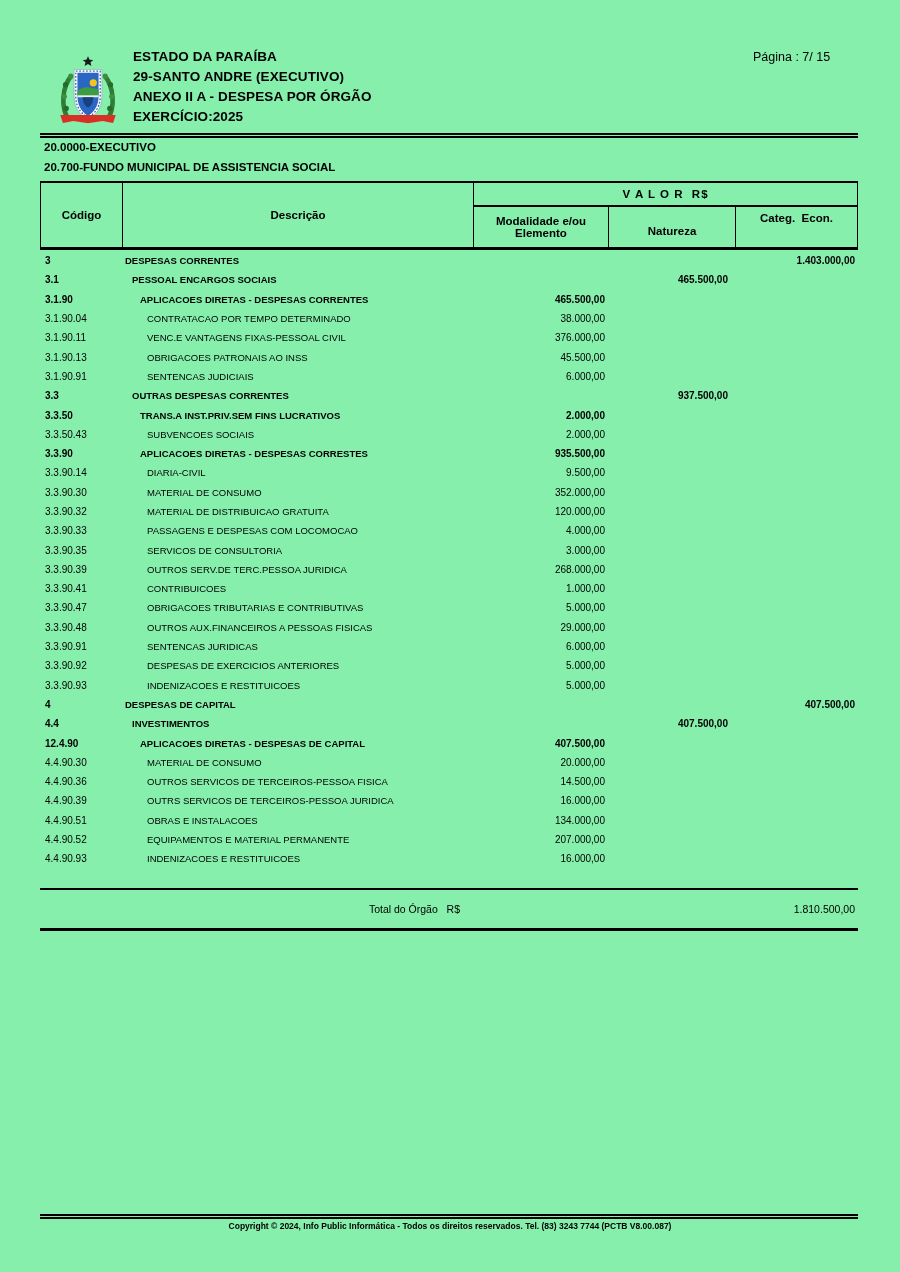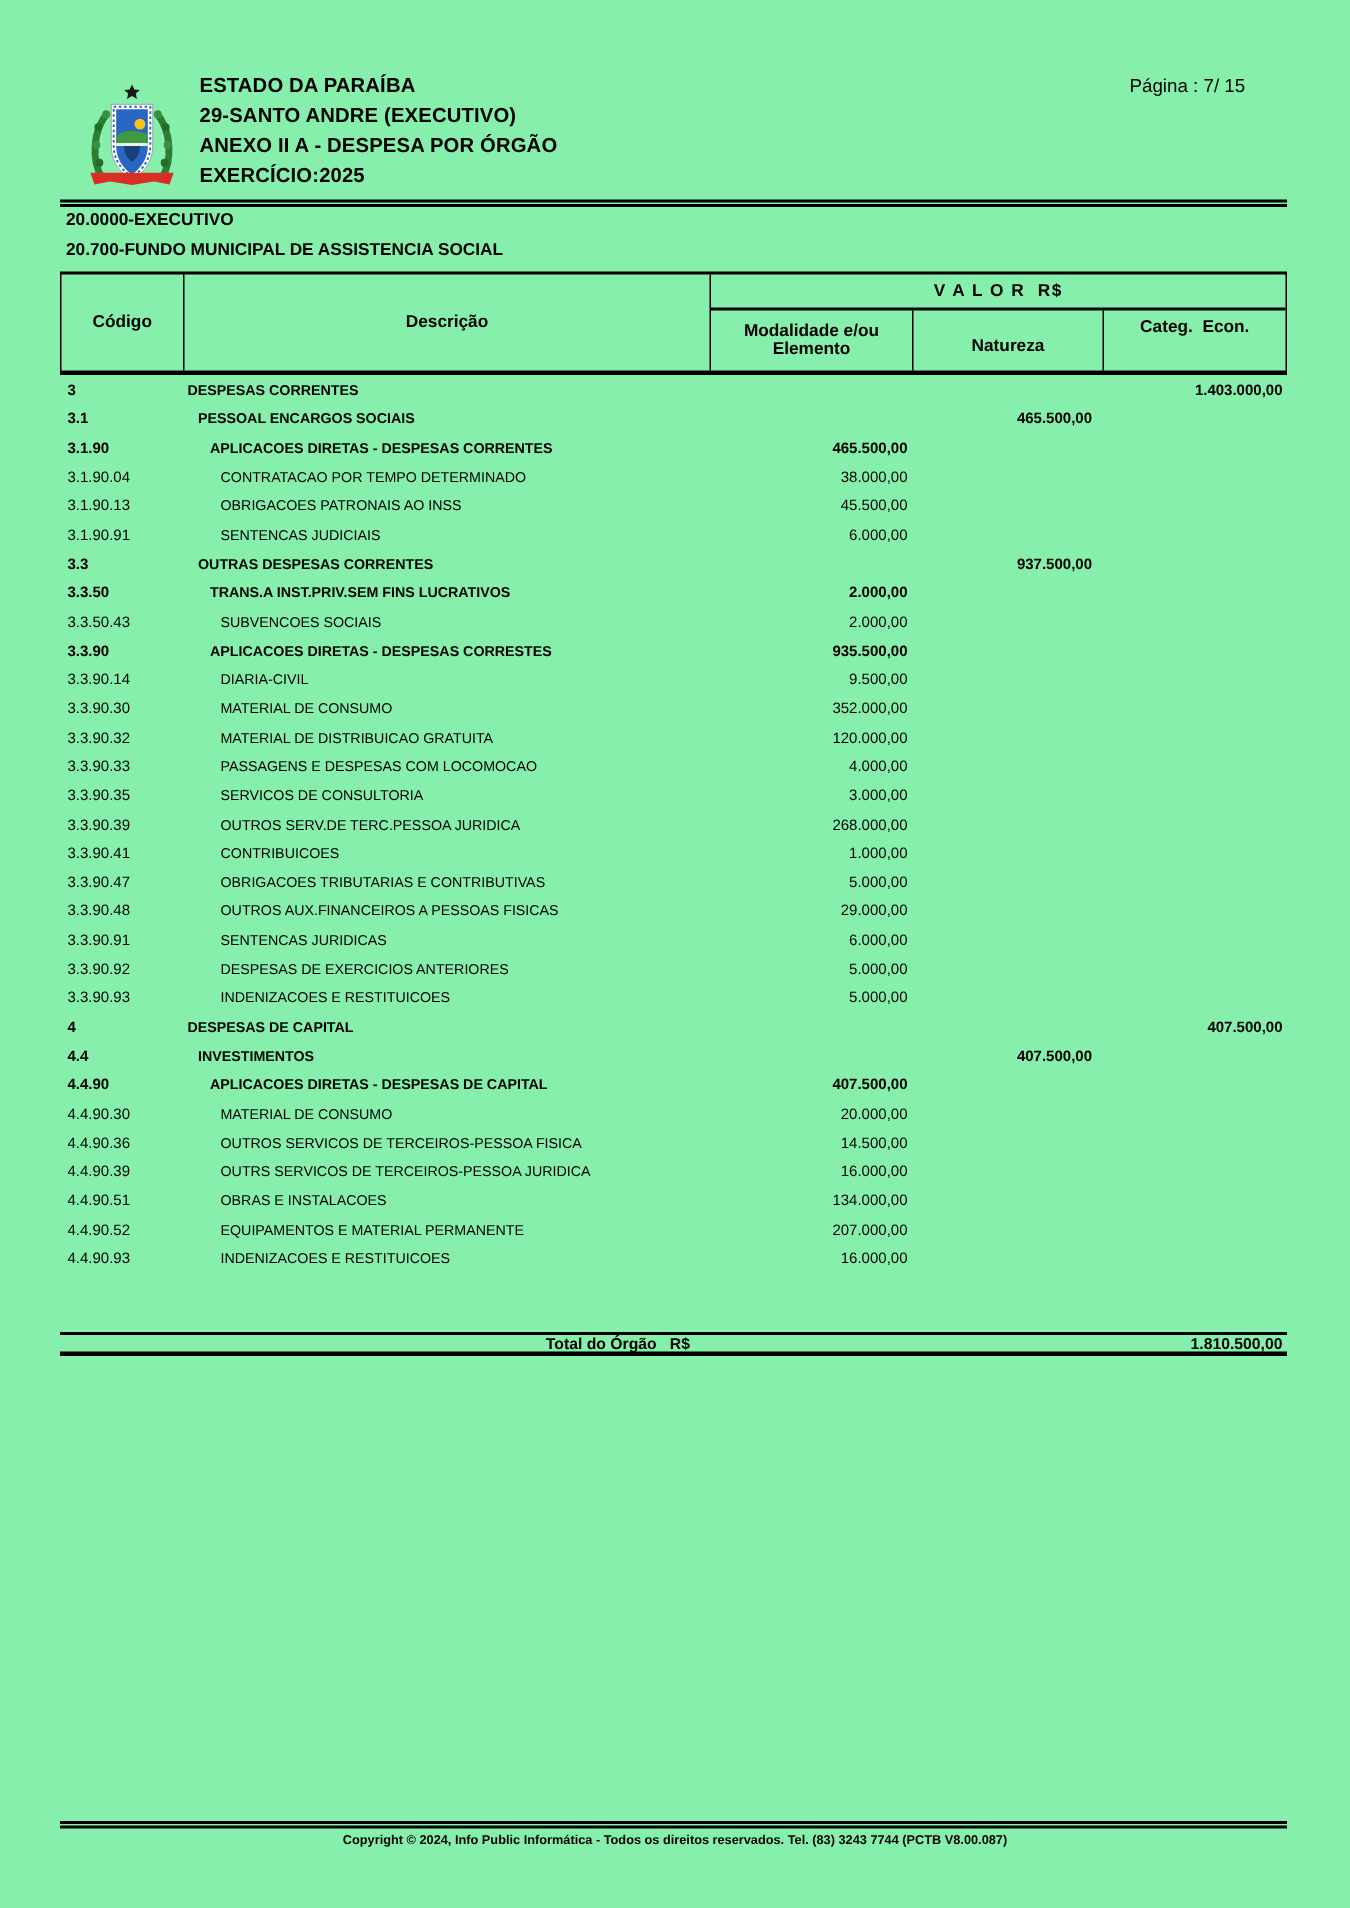--- a/index.html
+++ b/index.html
@@ -42,22 +42,22 @@
   .lvl2 .c-desc{padding-left:9px;}
   .lvl3 .c-desc{padding-left:17px;}
   .lvl4 .c-desc{padding-left:24px;}
   .c-val{text-align:right;}
   .v-mod{padding-right:5px;}
   .v-nat{padding-right:9px;}
   .v-cat{padding-right:3px;}
 
   
   .tfoot{position:absolute;left:40px;top:888px;width:818px;box-sizing:border-box;
-         border-top:2px solid #000;border-bottom:3px solid #000;height:16px;
-         display:flex;align-items:center;font-weight:bold;font-size:10.5px;}
+         border-top:2px solid #000;border-bottom:3px solid #000;height:43px;
+         display:flex;align-items:center;font-weight:normal;font-size:10.5px;}
   .total-label{width:420px;text-align:right;white-space:pre;}
   .total-value{flex:1;text-align:right;padding-right:3px;}
 
   .copyright{position:absolute;left:0;right:0;top:1221px;text-align:center;font-weight:bold;font-size:8.5px;}
 </style>
 </head>
 <body>
 
 <div class="page">
 
@@ -135,20 +135,27 @@
     </div>
 
     <div class="trow lvl4">
       <span class="c-code">3.1.90.04</span>
       <span class="c-desc">CONTRATACAO POR TEMPO DETERMINADO</span>
       <span class="c-val v-mod">38.000,00</span>
       <span class="c-val v-nat"></span>
       <span class="c-val v-cat"></span>
     </div>
 
+    <div class="trow lvl4">
+      <span class="c-code">3.1.90.11</span>
+      <span class="c-desc">VENC.E VANTAGENS FIXAS-PESSOAL CIVIL</span>
+      <span class="c-val v-mod">376.000,00</span>
+      <span class="c-val v-nat"></span>
+      <span class="c-val v-cat"></span>
+    </div>
 
     <div class="trow lvl4">
       <span class="c-code">3.1.90.13</span>
       <span class="c-desc">OBRIGACOES PATRONAIS AO INSS</span>
       <span class="c-val v-mod">45.500,00</span>
       <span class="c-val v-nat"></span>
       <span class="c-val v-cat"></span>
     </div>
 
     <div class="trow lvl4">
@@ -298,21 +305,21 @@
 
     <div class="trow lvl2 b">
       <span class="c-code">4.4</span>
       <span class="c-desc">INVESTIMENTOS</span>
       <span class="c-val v-mod"></span>
       <span class="c-val v-nat">407.500,00</span>
       <span class="c-val v-cat"></span>
     </div>
 
     <div class="trow lvl3 b">
-      <span class="c-code">4.4.90</span>
+      <span class="c-code">12.4.90</span>
       <span class="c-desc">APLICACOES DIRETAS - DESPESAS DE CAPITAL</span>
       <span class="c-val v-mod">407.500,00</span>
       <span class="c-val v-nat"></span>
       <span class="c-val v-cat"></span>
     </div>
 
     <div class="trow lvl4">
       <span class="c-code">4.4.90.30</span>
       <span class="c-desc">MATERIAL DE CONSUMO</span>
       <span class="c-val v-mod">20.000,00</span>

